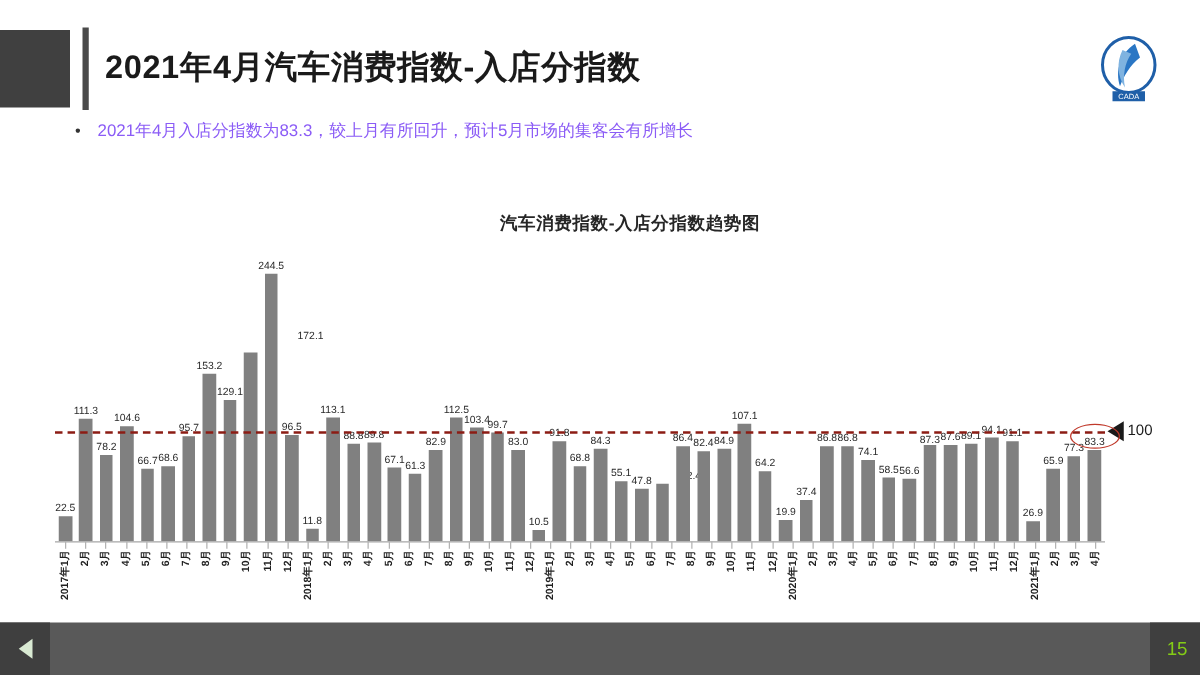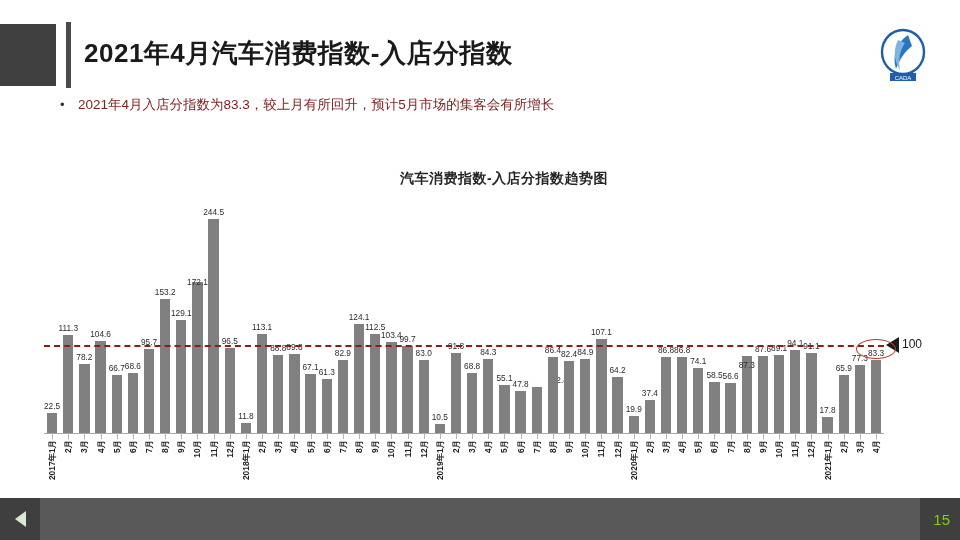--- a/index.html
+++ b/index.html
@@ -29,21 +29,21 @@
     position:absolute; right:28px; top:28px; width:58px; height:56px;
   }
   .bullet-row{
     position:absolute; left:60px; top:96px; width:820px;
     display:flex; align-items:flex-start;
   }
   .bullet-dot{
     width:18px; font-size:13px; color:#333; line-height:18px; text-align:left;
   }
   .bullet-text{
-    font-size:13.5px; color:#7f1d1d; line-height:18px; white-space:nowrap;
+    font-size:13.5px; color:#8b5cf6; line-height:18px; white-space:nowrap;
   }
 
   
   .chart-title{
     position:absolute; left:0; right:0; top:170px;
     text-align:center; font-size:14px; font-weight:bold; color:#262626;
     letter-spacing:.5px;
     margin-left:48px;
   }
   .plot{
@@ -200,21 +200,21 @@
       </div>
       <div class="bar-slot">
         <div class="bar-lbl" style="bottom: 136.345px;">153.2</div>
         <div class="bar" style="height: 134.345px; background: rgb(128, 128, 128);"></div>
       </div>
       <div class="bar-slot">
         <div class="bar-lbl" style="bottom: 115.211px;">129.1</div>
         <div class="bar" style="height: 113.211px; background: rgb(128, 128, 128);"></div>
       </div>
       <div class="bar-slot">
-        <div class="bar-lbl" style="bottom: 146px;">172.1</div>
+        <div class="bar-lbl" style="bottom: 160px; margin-left: 48px;">172.1</div>
         <div class="bar" style="height: 150.918px; background: rgb(128, 128, 128);"></div>
       </div>
       <div class="bar-slot">
         <div class="bar-lbl" style="bottom: 216.408px;">244.5</div>
         <div class="bar" style="height: 214.408px; background: rgb(128, 128, 128);"></div>
       </div>
       <div class="bar-slot">
         <div class="bar-lbl" style="bottom: 86.6231px;">96.5</div>
         <div class="bar" style="height: 84.6231px; background: rgb(128, 128, 128);"></div>
       </div>
@@ -240,24 +240,20 @@
       </div>
       <div class="bar-slot">
         <div class="bar-lbl" style="bottom: 55.7554px;">61.3</div>
         <div class="bar" style="height: 53.7554px; background: rgb(128, 128, 128);"></div>
       </div>
       <div class="bar-slot">
         <div class="bar-lbl" style="bottom: 74.6969px;">82.9</div>
         <div class="bar" style="height: 72.6969px; background: rgb(128, 128, 128);"></div>
       </div>
       <div class="bar-slot">
-        <div class="bar-lbl" style="bottom: 110.826px;">124.1</div>
-        <div class="bar" style="height: 108.826px; background: rgb(128, 128, 128);"></div>
-      </div>
-      <div class="bar-slot">
         <div class="bar-lbl" style="bottom: 100.654px;">112.5</div>
         <div class="bar" style="height: 98.6538px; background: rgb(128, 128, 128);"></div>
       </div>
       <div class="bar-slot">
         <div class="bar-lbl" style="bottom: 92.6738px;">103.4</div>
         <div class="bar" style="height: 90.6738px; background: rgb(128, 128, 128);"></div>
       </div>
       <div class="bar-slot">
         <div class="bar-lbl" style="bottom: 89.4292px;">99.7</div>
         <div class="bar" style="height: 87.4292px; background: rgb(128, 128, 128);"></div>
@@ -336,41 +332,41 @@
       </div>
       <div class="bar-slot">
         <div class="bar-lbl" style="bottom: 53.3px;">58.5</div>
         <div class="bar" style="height: 51.3px; background: rgb(128, 128, 128);"></div>
       </div>
       <div class="bar-slot">
         <div class="bar-lbl" style="bottom: 51.6338px;">56.6</div>
         <div class="bar" style="height: 49.6338px; background: rgb(128, 128, 128);"></div>
       </div>
       <div class="bar-slot">
-        <div class="bar-lbl" style="bottom: 63px;">87.3</div>
+        <div class="bar-lbl" style="bottom: 77px;">87.3</div>
         <div class="bar" style="height: 76.5554px; background: rgb(128, 128, 128);"></div>
       </div>
       <div class="bar-slot">
         <div class="bar-lbl" style="bottom: 78.8185px;">87.6</div>
         <div class="bar" style="height: 76.8185px; background: rgb(128, 128, 128);"></div>
       </div>
       <div class="bar-slot">
         <div class="bar-lbl" style="bottom: 80.1338px;">89.1</div>
         <div class="bar" style="height: 78.1338px; background: rgb(128, 128, 128);"></div>
       </div>
       <div class="bar-slot">
         <div class="bar-lbl" style="bottom: 84.5185px;">94.1</div>
         <div class="bar" style="height: 82.5185px; background: rgb(128, 128, 128);"></div>
       </div>
       <div class="bar-slot">
         <div class="bar-lbl" style="bottom: 81.8877px;">91.1</div>
         <div class="bar" style="height: 79.8877px; background: rgb(128, 128, 128);"></div>
       </div>
       <div class="bar-slot">
-        <div class="bar-lbl" style="bottom: 17.6092px;">17.8</div>
+        <div class="bar-lbl" style="bottom: 17.6092px;">26.9</div>
         <div class="bar" style="height: 15.6092px; background: rgb(128, 128, 128);"></div>
       </div>
       <div class="bar-slot">
         <div class="bar-lbl" style="bottom: 59.7892px;">65.9</div>
         <div class="bar" style="height: 57.7892px; background: rgb(128, 128, 128);"></div>
       </div>
       <div class="bar-slot">
         <div class="bar-lbl" style="bottom: 69.7862px;">77.3</div>
         <div class="bar" style="height: 67.7862px; background: rgb(128, 128, 128);"></div>
       </div>

